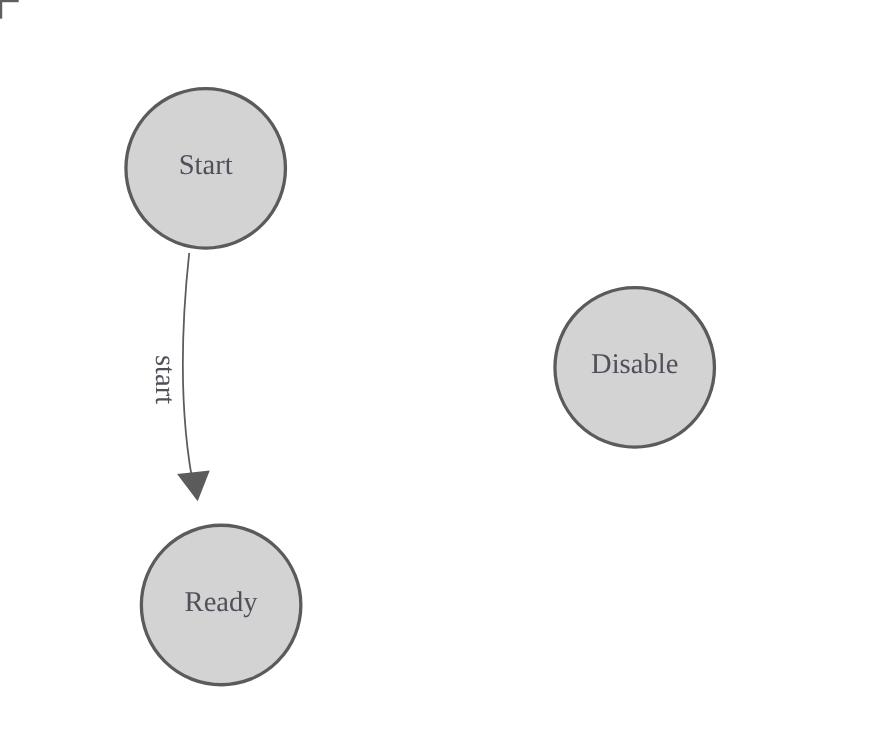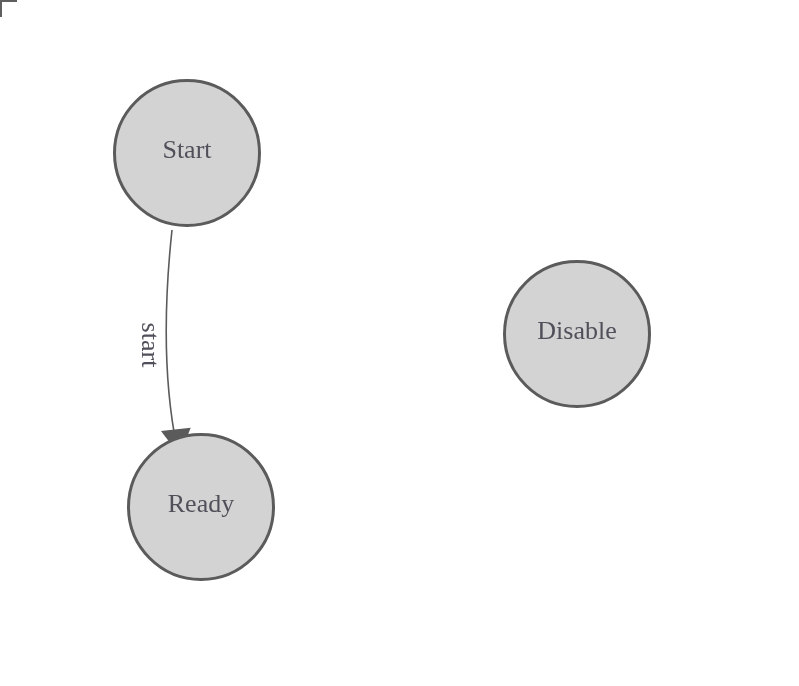--- a/index.html
+++ b/index.html
@@ -55,21 +55,21 @@
     justify-content: center;
   }
   .node-label {
     font-size: 26px;
     color: #50505a;
     margin-top: -6px;
     white-space: nowrap;
     user-select: none;
   }
   .node-start   { left: 113px; top: 79px;  }
-  .node-ready   { left: 127px; top: 433px; }
+  .node-ready   { left: 127px; top: 476px; }
   .node-disable { left: 503px; top: 260px; }
 
   .edge-label {
     position: absolute;
     left: 150px;
     top: 345px;
     transform: translate(-50%, -50%) rotate(90deg);
     font-size: 26px;
     color: #50505a;
     white-space: nowrap;

